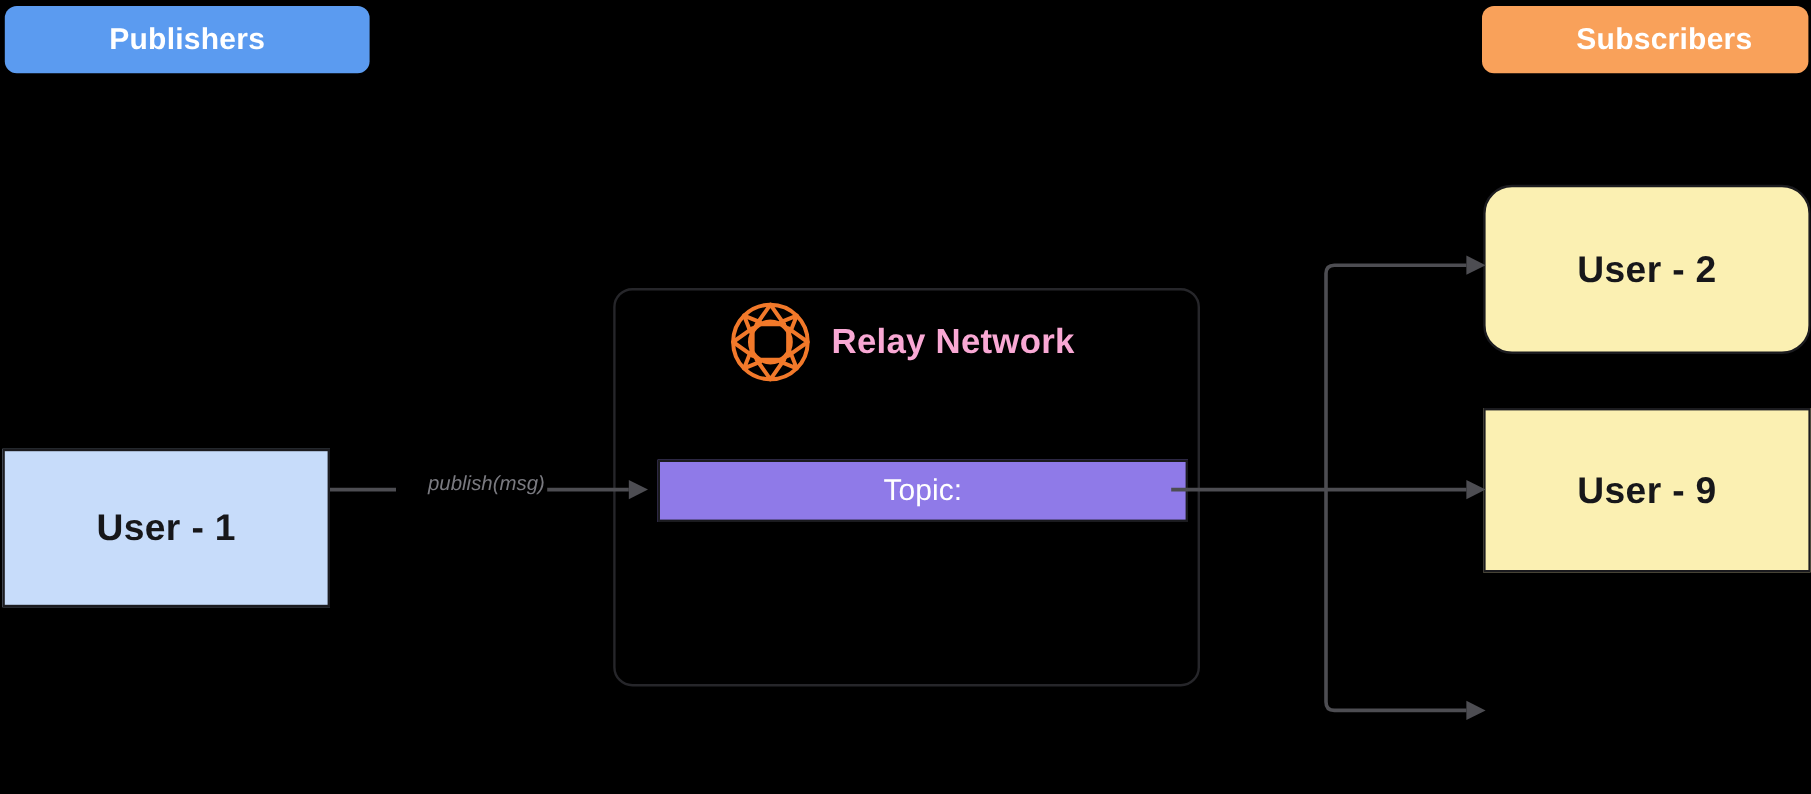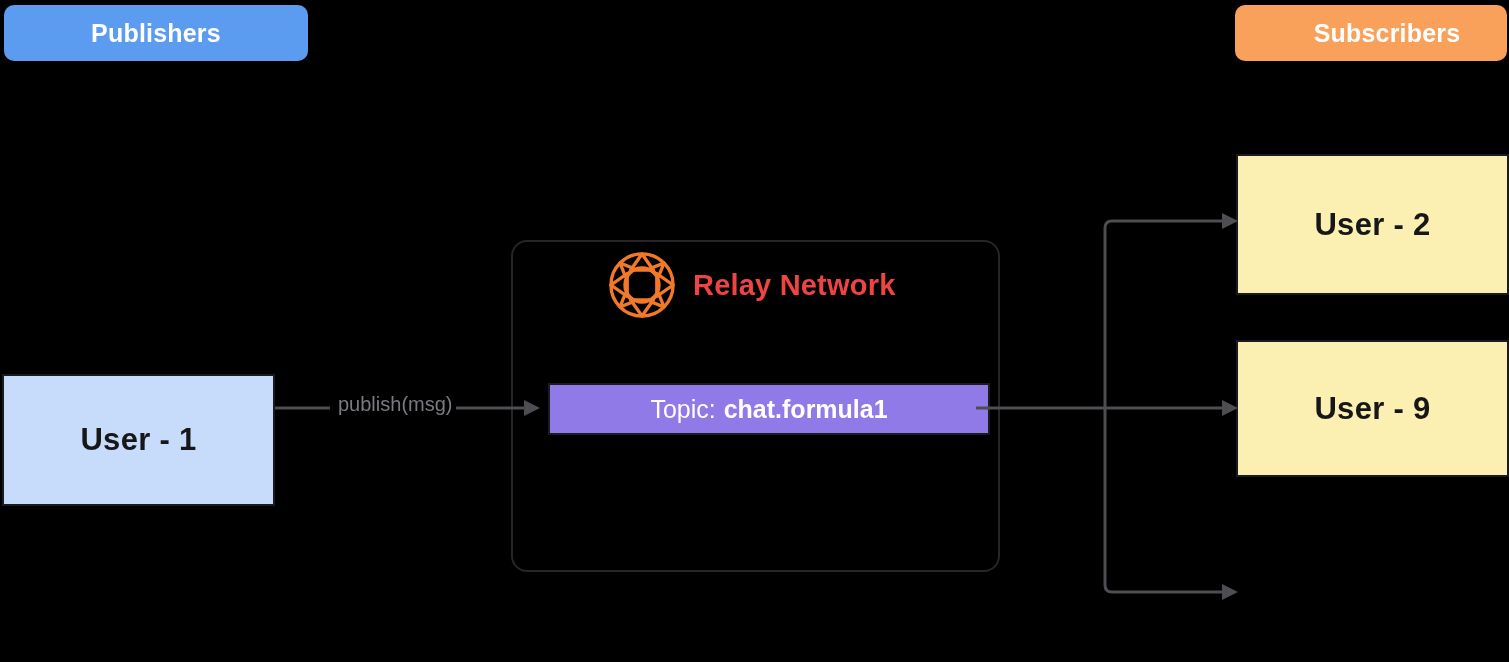--- a/index.html
+++ b/index.html
@@ -51,21 +51,21 @@
     font-size: 31px;
     color: #17171a;
     letter-spacing: 0.3px;
   }
   #node-user1 {
     left: 2px; top: 342px; width: 273px; height: 132px;
     background: #c7dcfa;
     margin-top: 32px;
   }
   .node-sub { background: #fbf0b2; }
-  #node-user2 { left: 1236px; top: 154px; width: 273px; height: 141px; }
+  #node-user2 { left: 1236px; top: 154px; width: 273px; height: 141px; border-radius: 24px; }
   #node-user3 { left: 1236px; top: 340px; width: 273px; height: 137px; }
   #node-userN { left: 1236px; top: 524px; width: 273px; height: 138px; }
 
   
   #relay-container {
     position: absolute;
     left: 511px; top: 240px;
     width: 489px; height: 332px;
     border: 2px solid #26262a;
     border-radius: 16px;
@@ -77,21 +77,21 @@
     left: 605px; top: 246px;
     width: 300px; height: 78px;
     display: flex;
     align-items: center;
     gap: 14px;
   }
   #relay-icon { width: 74px; height: 74px; flex: 0 0 74px; display:block; }
   #relay-title {
     font-size: 29px;
     font-weight: bold;
-    color: #ef4444;
+    color: #f9a8d4;
     letter-spacing: 0.2px;
     white-space: nowrap;
   }
 
   
   #topic-box {
     position: absolute;
     left: 534px; top: 383px;
     width: 442px; height: 52px;
     background: #8f7ae8;
@@ -119,26 +119,27 @@
     fill: none;
     stroke: #4d4d52;
     stroke-width: 3;
   }
   .edge-head { fill: #4d4d52; }
 
   #publish-label {
     position: absolute;
     left: 336px; top: 393px;
     width: 116px;
-    text-align: left;
-    font-size: 20px;
+    text-align: right;
+    font-size: 17px;
     color: #7a7a80;
     background: #000000;
     padding: 0 2px;
     white-space: nowrap;
+    font-style: italic;
   }
 </style>
 </head>
 <body>
 
 <div id="stage">
 
   <div class="pill" id="pill-publishers">
     <span>Publishers</span>
   </div>
@@ -166,21 +167,20 @@
         <path d="M20.3 79.7 L38.4 72.5 L27.5 61.6 Z"></path>
         <path d="M8 50 L30 65.5 L30 34.5 Z"></path>
         <path d="M20.3 20.3 L27.5 38.4 L38.4 27.5 Z"></path>
       </g>
     </svg>
     <span id="relay-title">Relay Network</span>
   </div>
 
   <div id="topic-box">
     <span id="topic-label">Topic:</span>
-    <span id="topic-value">chat.formula1</span>
   </div>
 
   <div class="node node-sub" id="node-user2">
     <span>User - 2</span>
   </div>
   <div class="node node-sub" id="node-user3">
     <span>User - 9</span>
   </div>
 
   <svg id="connectors">

